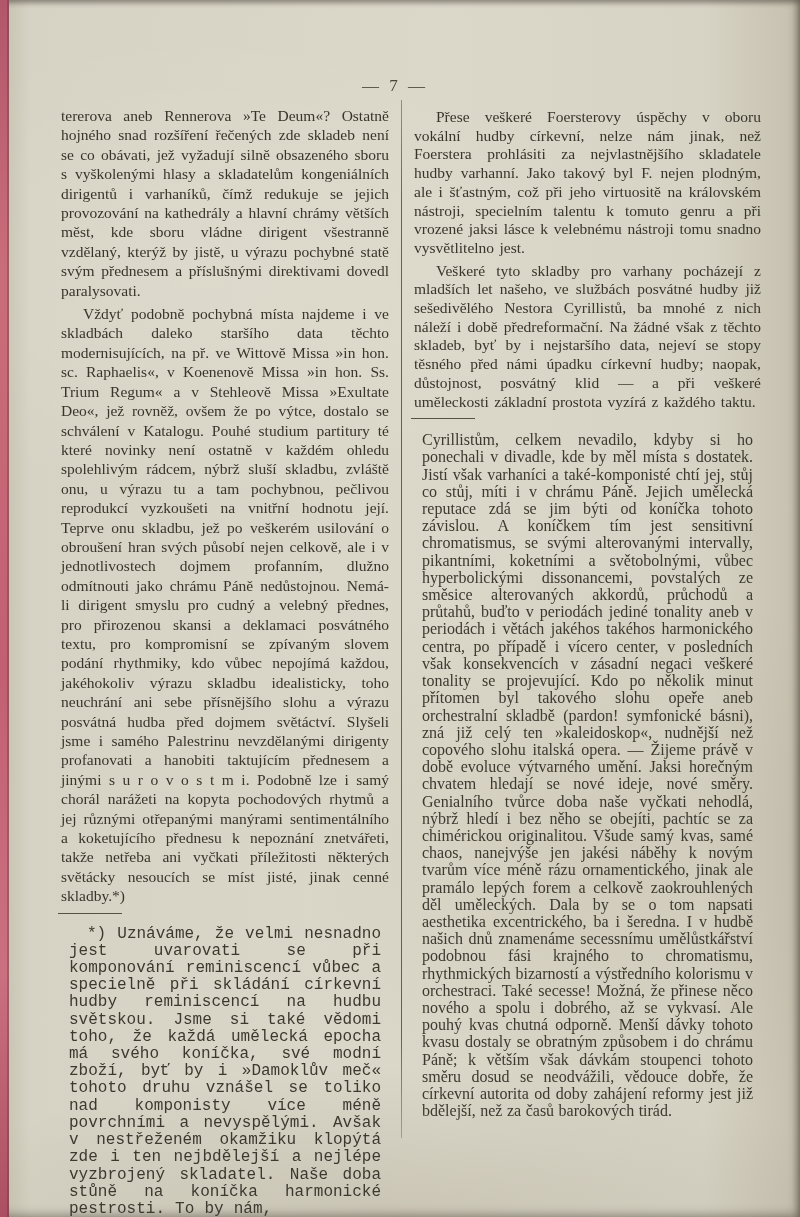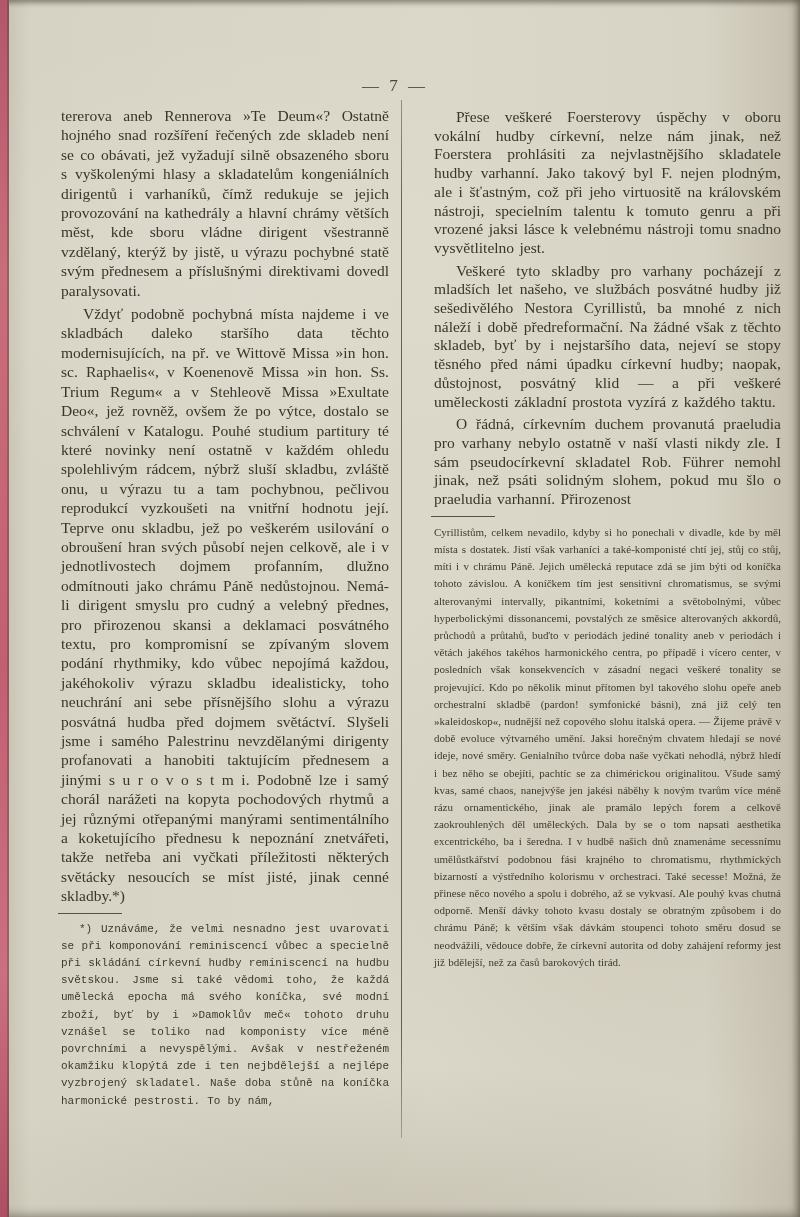--- a/index.html
+++ b/index.html
@@ -39,21 +39,21 @@
     text-align: center;
     font-size: 17px;
     letter-spacing: 3px;
     color: #4a463a;
   }
   .col {
     position: absolute;
     text-align: justify;
   }
   .col-left  { left: 57px;  top: 102px; width: 336px; }
-  .col-right { left: 430px; top: 104px; width: 355px; }
+  .col-right { left: 410px; top: 104px; width: 355px; }
   .column-divider {
     position: absolute;
     left: 401px;
     top: 100px;
     width: 1px;
     height: 1038px;
     background: linear-gradient(180deg, rgba(90,85,70,0.55), rgba(70,66,54,0.8) 10%, rgba(70,66,54,0.8) 90%, rgba(90,85,70,0.4));
   }
   p.body-text {
     margin: 4px;
@@ -64,22 +64,22 @@
   .col-right p.body-text { line-height: 18.7px; }
   p.indent { text-indent: 22px; }
   p.no-indent { text-indent: 0; }
   .footnote-rule {
     width: 64px;
     height: 0;
     border-top: 1.5px solid rgba(62,58,46,0.85);
     margin: 7px 0 7px 1px;
   }
   p.small-text {
-    margin: 4px;
-    font-size: 11px;
+    margin: 12px;
+    font-size: 16px;
     line-height: 17.2px;
     word-spacing: 0.5px;
     color: #3c392f;
   }
   p.small-text.fn-indent { text-indent: 18px; font-family: Liberation Mono, monospace; }
   .fn-marker { white-space: nowrap; }
 </style>
 </head>
 <body>
 
@@ -94,18 +94,17 @@
   <div class="col col-left">
     <p class="body-text no-indent">tererova aneb Rennerova »Te Deum«? Ostatně hojného snad rozšíření řečených zde skladeb není se co obávati, jež vyžadují silně obsazeného sboru s vyškolenými hlasy a skladatelům kongeniálních dirigentů i varhaníků, čímž redukuje se jejich provozování na kathedrály a hlavní chrámy větších měst, kde sboru vládne dirigent všestranně vzdělaný, kterýž by jistě, u výrazu pochybné statě svým přednesem a příslušnými direktivami dovedl paralysovati.</p>
     <p class="body-text indent">Vždyť podobně pochybná místa najdeme i ve skladbách daleko staršího data těchto modernisujících, na př. ve Wittově Missa »in hon. sc. Raphaelis«, v Koenenově Missa »in hon. Ss. Trium Regum« a v Stehleově Missa »Exultate Deo«, jež rovněž, ovšem že po výtce, dostalo se schválení v Katalogu. Pouhé studium partitury té které novinky není ostatně v každém ohledu spolehlivým rádcem, nýbrž sluší skladbu, zvláště onu, u výrazu tu a tam pochybnou, pečlivou reprodukcí vyzkoušeti na vnitřní hodnotu její. Teprve onu skladbu, jež po veškerém usilování o obroušení hran svých působí nejen celkově, ale i v jednotlivostech dojmem profanním, dlužno odmítnouti jako chrámu Páně nedůstojnou. Nemá-li dirigent smyslu pro cudný a velebný přednes, pro přirozenou skansi a deklamaci posvátného textu, pro kompromisní se zpívaným slovem podání rhythmiky, kdo vůbec nepojímá každou, jakéhokoliv výrazu skladbu idealisticky, toho neuchrání ani sebe přísnějšího slohu a výrazu posvátná hudba před dojmem světáctví. Slyšeli jsme i samého Palestrinu nevzdělanými dirigenty profanovati a hanobiti taktujícím přednesem a jinými s u r o v o s t m i. Podobně lze i samý chorál narážeti na kopyta pochodových rhytmů a jej různými otřepanými manýrami sentimentálního a koketujícího přednesu k nepoznání znetvářeti, takže netřeba ani vyčkati příležitosti některých světácky nesoucích se míst jisté, jinak cenné skladby.*)</p>
     <div class="footnote-rule"></div>
     <p class="small-text fn-indent"><span class="fn-marker">*)</span>&nbsp;<span>Uznáváme, že velmi nesnadno jest uvarovati se při komponování reminiscencí vůbec a specielně při skládání církevní hudby reminiscencí na hudbu světskou. Jsme si také vědomi toho, že každá umělecká epocha má svého koníčka, své modní zboží, byť by i »Damoklův meč« tohoto druhu vznášel se toliko nad komponisty více méně povrchními a nevyspělými. Avšak v nestřeženém okamžiku klopýtá zde i ten nejbdělejší a nejlépe vyzbrojený skladatel. Naše doba stůně na koníčka harmonické pestrosti. To by nám,</span></p>
   </div>
 
   <div class="col col-right">
     <p class="body-text indent">Přese veškeré Foersterovy úspěchy v oboru vokální hudby církevní, nelze nám jinak, než Foerstera prohlásiti za nejvlastnějšího skladatele hudby varhanní. Jako takový byl F. nejen plodným, ale i šťastným, což při jeho virtuositě na královském nástroji, specielním talentu k tomuto genru a při vrozené jaksi lásce k velebnému nástroji tomu snadno vysvětlitelno jest.</p>
     <p class="body-text indent">Veškeré tyto skladby pro varhany pocházejí z mladších let našeho, ve službách posvátné hudby již sešedivělého Nestora Cyrillistů, ba mnohé z nich náleží i době předreformační. Na žádné však z těchto skladeb, byť by i nejstaršího data, nejeví se stopy těsného před námi úpadku církevní hudby; naopak, důstojnost, posvátný klid — a při veškeré uměleckosti základní prostota vyzírá z každého taktu.</p>
-    <p class="body-text indent">O řádná, církevním duchem provanutá praeludia pro varhany nebylo ostatně v naší vlasti nikdy zle. I sám pseudocírkevní skladatel Rob. Führer nemohl jinak, než psáti solidným slohem, pokud mu šlo o praeludia varhanní. Přirozenost</p>
     <div class="footnote-rule"></div>
     <p class="small-text">Cyrillistům, celkem nevadilo, kdyby si ho ponechali v divadle, kde by měl místa s dostatek. Jistí však varhaníci a také-komponisté chtí jej, stůj co stůj, míti i v chrámu Páně. Jejich umělecká reputace zdá se jim býti od koníčka tohoto závislou. A koníčkem tím jest sensitivní chromatismus, se svými alterovanými intervally, pikantními, koketními a světobolnými, vůbec hyperbolickými dissonancemi, povstalých ze směsice alterovaných akkordů, průchodů a průtahů, buďto v periodách jediné tonality aneb v periodách i větách jakéhos takéhos harmonického centra, po případě i vícero center, v posledních však konsekvencích v zásadní negaci veškeré tonality se projevující. Kdo po několik minut přítomen byl takového slohu opeře aneb orchestralní skladbě (pardon! symfonické básni), zná již celý ten »kaleidoskop«, nudnější než copového slohu italská opera. — Žijeme právě v době evoluce výtvarného umění. Jaksi horečným chvatem hledají se nové ideje, nové směry. Genialního tvůrce doba naše vyčkati nehodlá, nýbrž hledí i bez něho se obejíti, pachtíc se za chimérickou originalitou. Všude samý kvas, samé chaos, nanejvýše jen jakési náběhy k novým tvarům více méně rázu ornamentického, jinak ale pramálo lepých forem a celkově zaokrouhlených děl uměleckých. Dala by se o tom napsati aesthetika excentrického, ba i šeredna. I v hudbě našich dnů znamenáme secessnímu umělůstkářství podobnou fási krajného to chromatismu, rhythmických bizarností a výstředního kolorismu v orchestraci. Také secesse! Možná, že přinese něco nového a spolu i dobrého, až se vykvasí. Ale pouhý kvas chutná odporně. Menší dávky tohoto kvasu dostaly se obratným způsobem i do chrámu Páně; k větším však dávkám stoupenci tohoto směru dosud se neodvážili, vědouce dobře, že církevní autorita od doby zahájení reformy jest již bdělejší, než za časů barokových tirád.</p>
   </div>
 
 </div>
 
 </body></html>

